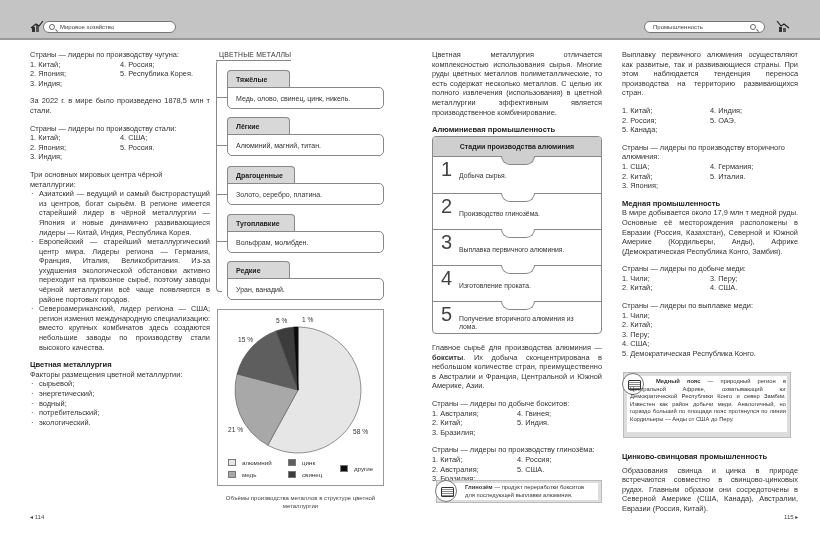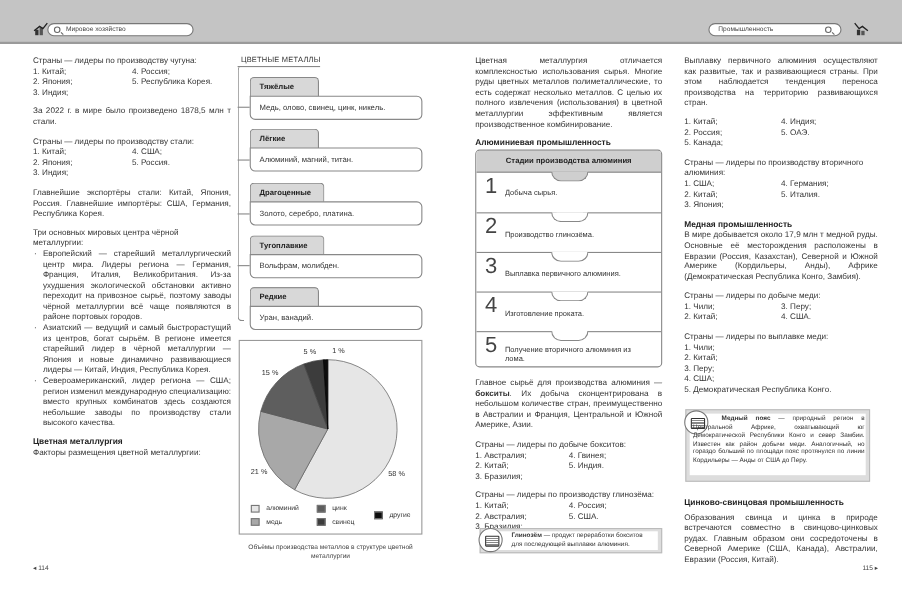--- a/index.html
+++ b/index.html
@@ -79,29 +79,35 @@
   </div>
   <p>За 2022 г. в мире было произведено 1878,5 млн т стали.</p>
   <div>Страны — лидеры по производству стали:</div>
   <div class="twocol" style="margin-bottom:8px">
     <span>1. Китай;</span>
     <span>4. США;</span>
     <span>2. Япония;</span>
     <span>5. Россия.</span>
     <span>3. Индия;</span>
   </div>
-  <p>Главнейшие экспортёры стали: Китай, Япония, Россия. Главнейшие импортёры: США, Германия, Республика Корея.</p>
   <div>Три основных мировых центра чёрной металлургии:</div>
   <ul class="blist">
+    <li>Азиатский — ведущий и самый быстрорастущий из центров, богат сырьём. В регионе имеется старейший лидер в чёрной металлургии — Япония и новые динамично развивающиеся лидеры — Китай, Индия, Республика Корея.</li>
     <li>Европейский — старейший металлургический центр мира. Лидеры региона — Германия, Франция, Италия, Великобритания. Из-за ухудшения экологической обстановки активно переходит на привозное сырьё, поэтому заводы чёрной металлургии всё чаще появляются в районе портовых городов.</li>
-    <li>Азиатский — ведущий и самый быстрорастущий из центров, богат сырьём. В регионе имеется старейший лидер в чёрной металлургии — Япония и новые динамично развивающиеся лидеры — Китай, Индия, Республика Корея.</li>
     <li>Североамериканский, лидер региона — США; регион изменил международную специализацию: вместо крупных комбинатов здесь создаются небольшие заводы по производству стали высокого качества.</li>
   </ul>
   <div class="h">Цветная металлургия</div>
   <div>Факторы размещения цветной металлургии:</div>
+  <ul class="blist">
+    <li>сырьевой;</li>
+    <li>энергетический;</li>
+    <li>водный;</li>
+    <li>потребительский;</li>
+    <li>экологический.</li>
+  </ul>
 </div>
 
 <div class="tree-title">ЦВЕТНЫЕ МЕТАЛЛЫ</div>
 <div class="tree-title-line"></div>
 <div class="tree-vline"></div>
 
 <div class="metal-tick" style="top:97px"></div>
 <div class="metal-tab" style="top:70px;width:63px">Тяжёлые</div>
 <div class="metal-box" style="top:87px">Медь, олово, свинец, цинк, никель.</div>
 

